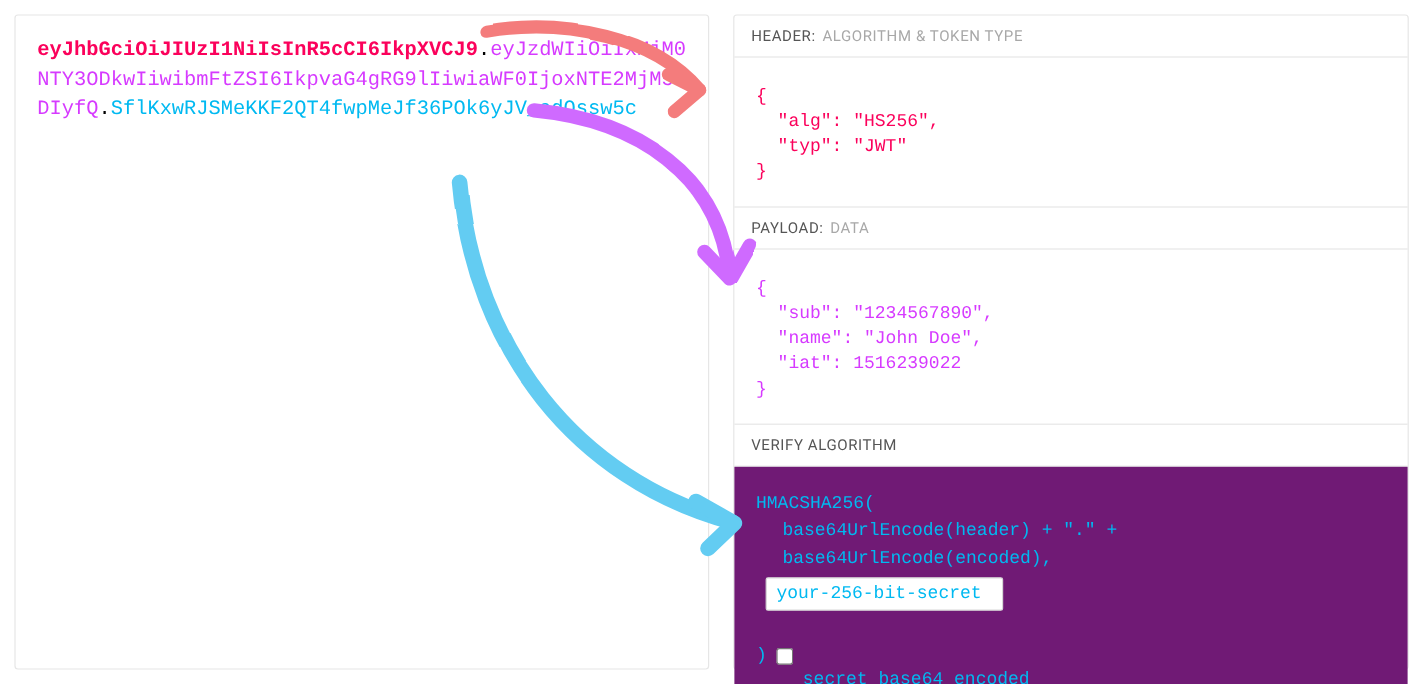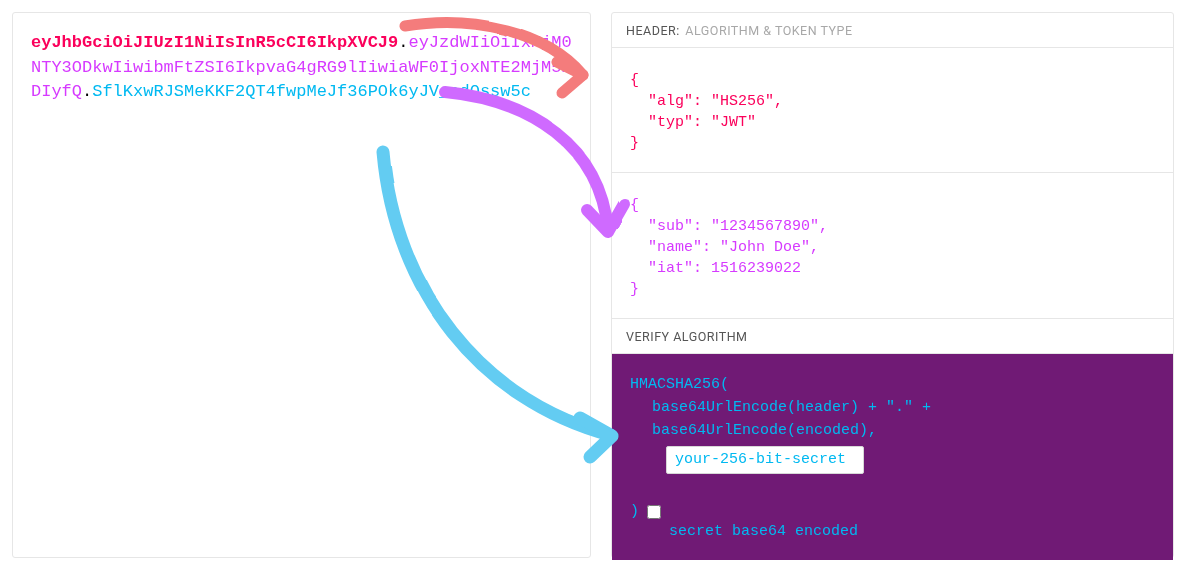--- a/index.html
+++ b/index.html
@@ -65,21 +65,21 @@
 
     .sig-line { display:block; padding-left: 0; }
     .sig-indent { padding-left: 22px; display:block; margin:2px 0; }
     .secret-input {
       font-family: inherit;
       font-size: 15px;
       color: #00b9f1;
       border: 1px solid #d7d7d7;
       border-radius: 2px;
       padding: 4px 8px 5px;
-      margin: 3px 0 3px 36px;
+      margin: 3px 0 3px 8px;
       width: 198px;
       background: #fff;
     }
     .sig-close-row { display:flex; align-items:center; gap:8px; margin-top:4px; }
     .sig-close-row .paren { color:#00b9f1; }
     .sig-close-row label { color:#00b9f1; font-weight:400; cursor:pointer;margin-top:40px; }
     .sig-close-row input[type=checkbox]{ width:14px; height:14px; cursor:pointer; accent-color:#333; }
 
     
     .arrows {
@@ -102,20 +102,24 @@
         <span>HEADER:</span>
         <span class="muted">ALGORITHM &amp; TOKEN TYPE</span>
       </div>
       <div class="section-body header-json">{
   "alg": "HS256",
   "typ": "JWT"
 }</div>
     </div>
 
     <div class="section">
+      <div class="section-title">
+        <span>PAYLOAD:</span>
+        <span class="muted">DATA</span>
+      </div>
       <div class="section-body payload-json">{
   "sub": "1234567890",
   "name": "John Doe",
   "iat": 1516239022
 }</div>
     </div>
 
     <div class="section">
       <div class="section-title">
         <span>VERIFY ALGORITHM</span>

